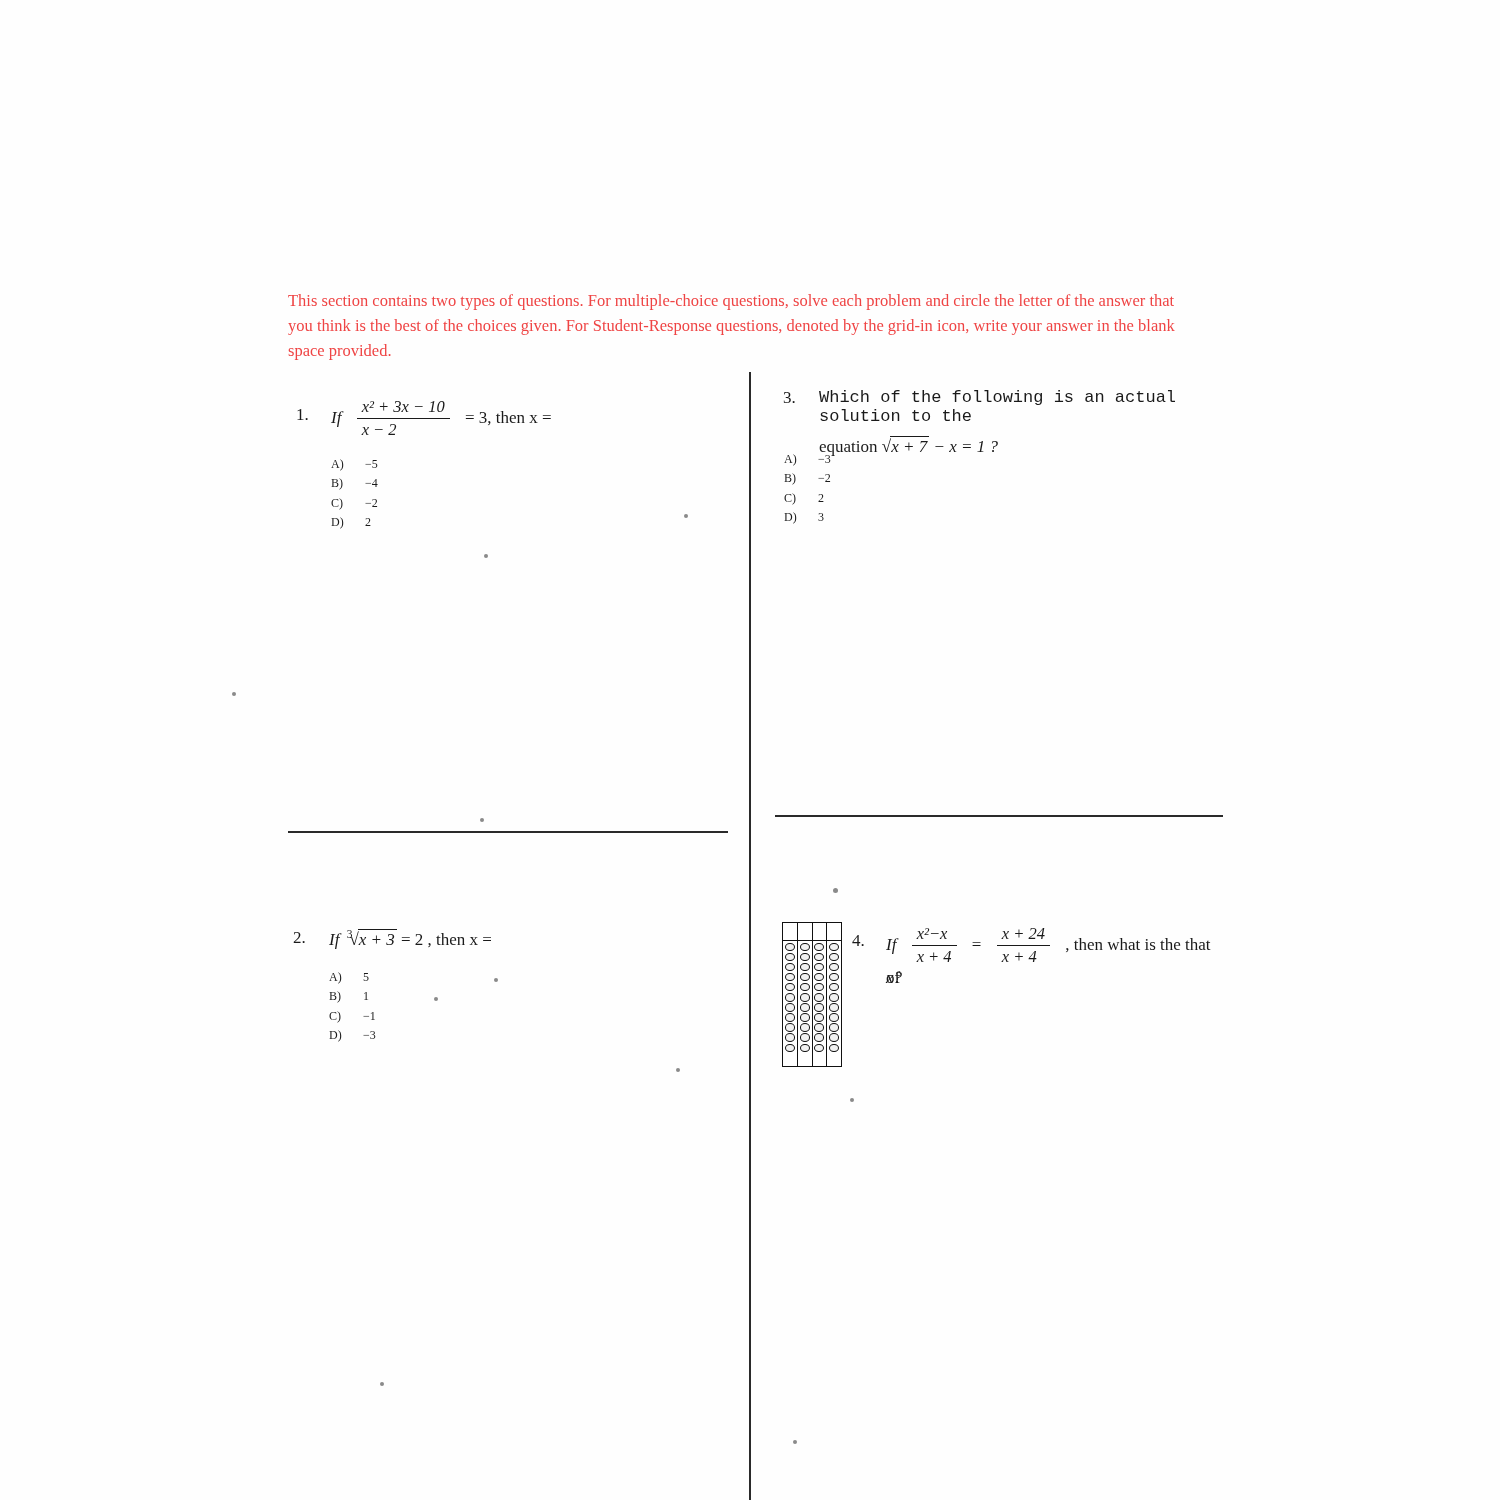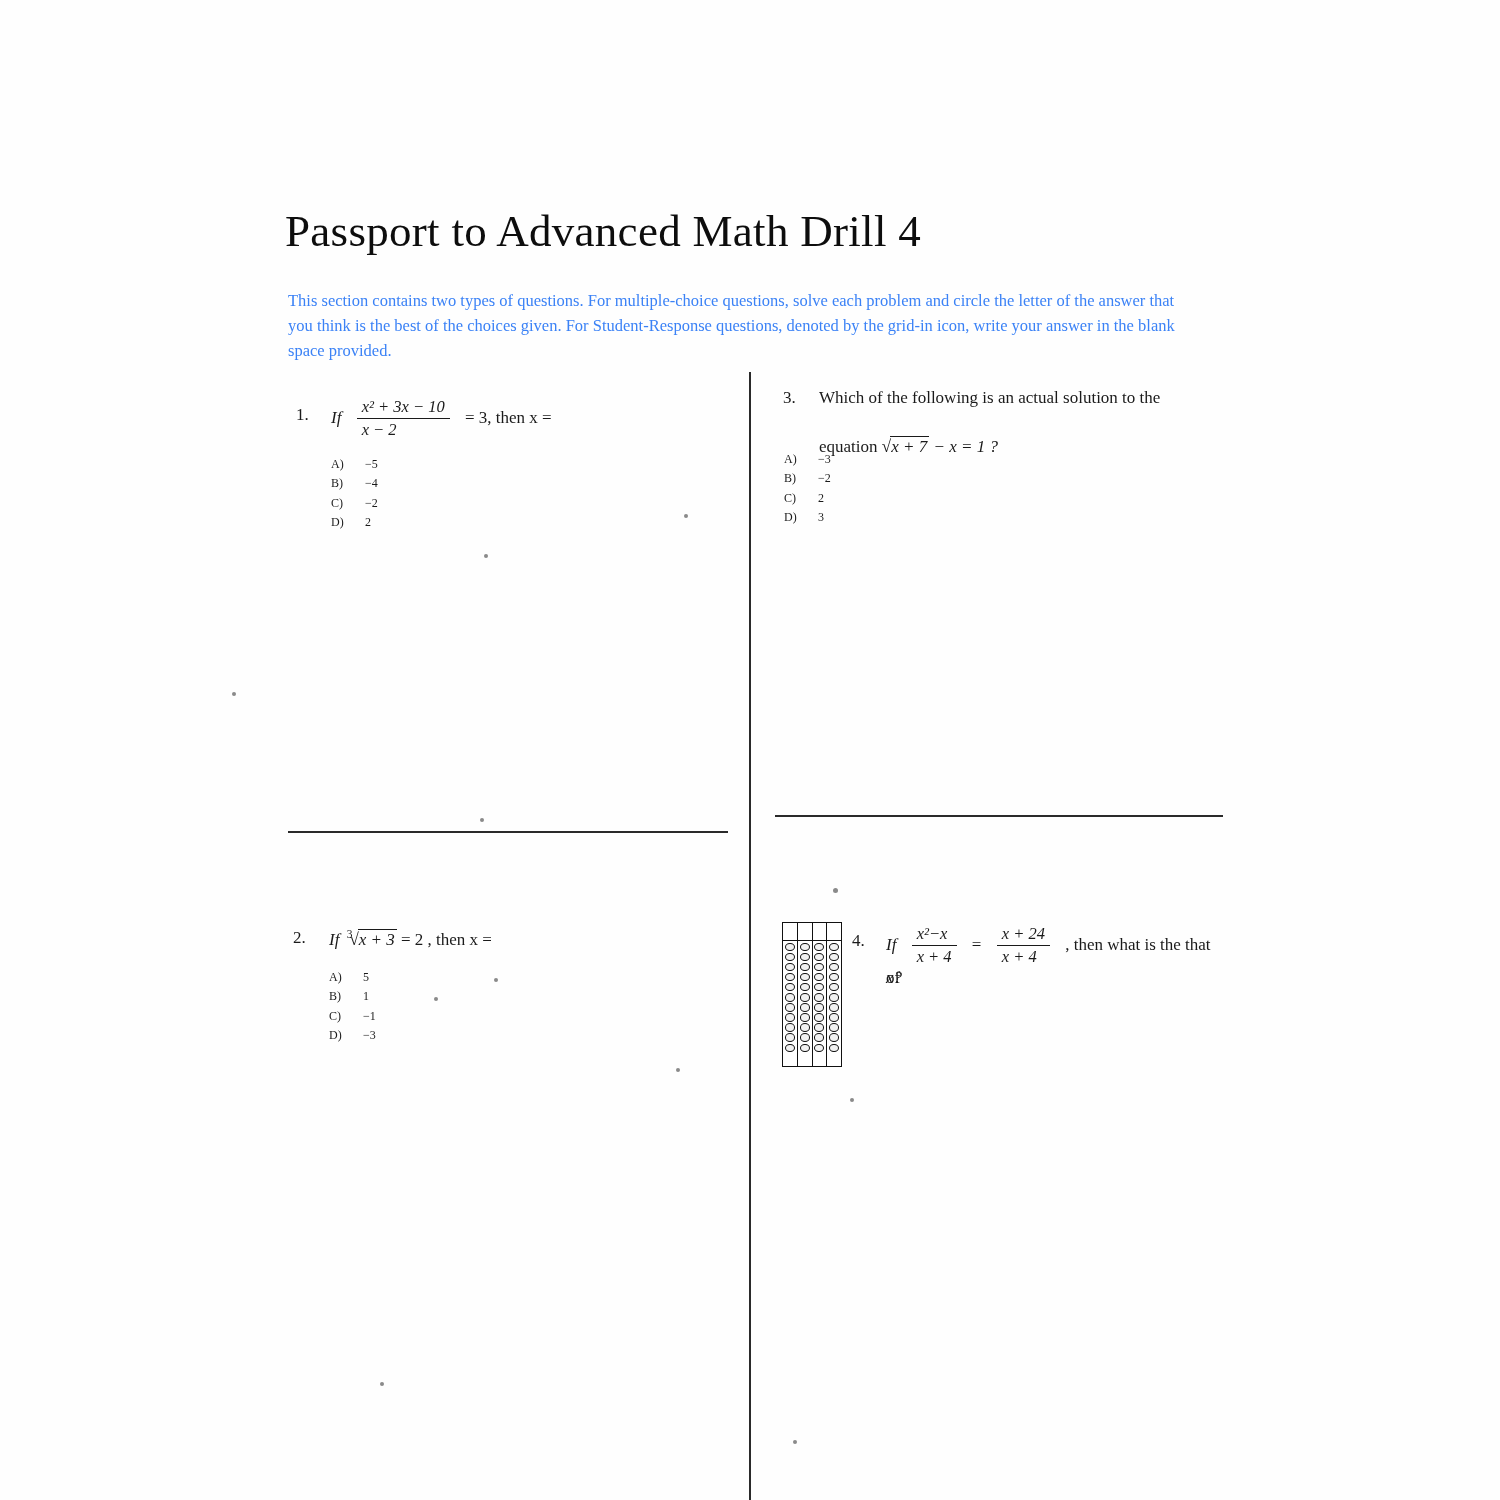--- a/index.html
+++ b/index.html
@@ -35,21 +35,21 @@
     color: #0d0d0d;
     white-space: nowrap;
   }
   .intro {
     position: absolute;
     left: 288px;
     top: 288px;
     width: 910px;
     font-size: 16.5px;
     line-height: 1.52;
-    color: #3b82f6;
+    color: #ef4444;
     text-align: left;
   }
 
   
   .vrule {
     position: absolute;
     left: 749px;
     top: 372px;
     width: 1.6px;
     height: 1128px;
@@ -183,21 +183,20 @@
     position: absolute;
     background: #8a8a8a;
     border-radius: 50%;
   }
 </style>
 </head>
 <body>
 
 <div class="page">
 
-  <div class="title">Passport to Advanced Math Drill 4</div>
 
   <div class="intro">This section contains two types of questions. For multiple-choice questions, solve each problem and circle the letter of the answer that you think is the best of the choices given. For Student-Response questions, denoted by the grid-in icon, write your answer in the blank space provided.</div>
 
   <div class="vrule"></div>
   <div class="hrule-left"></div>
   <div class="hrule-right"></div>
 
   <div class="qnum" style="left:296px; top:405px;">1.</div>
   <div class="qbody" style="left:331px; top:398px; width:300px;">
     <span class="it">If</span>
@@ -237,21 +236,21 @@
     </div>
     <div class="choice-row">
       <span class="choice-letter">C)</span><span class="choice-text">−1</span>
     </div>
     <div class="choice-row">
       <span class="choice-letter">D)</span><span class="choice-text">−3</span>
     </div>
   </div>
 
   <div class="qnum" style="left:783px; top:388px;">3.</div>
-  <div class="qbody" style="left:819px; top:388px; width:390px;">
+  <div class="qbody" style="left:819px; top:388px; width:390px;font-family:Liberation Mono, monospace;">
     <span>Which of the following is an actual solution to the</span>
   </div>
   <div class="qbody" style="left:819px; top:416px; width:390px;margin-top:20px;">
     <span>equation</span>
     <span class="radical">√<span class="bar it">x + 7</span></span>
     <span class="it">− x = 1 ?</span>
   </div>
   <div class="choices" style="left:784px; top:450px;">
     <div class="choice-row">
       <span class="choice-letter">A)</span><span class="choice-text">−3</span>

